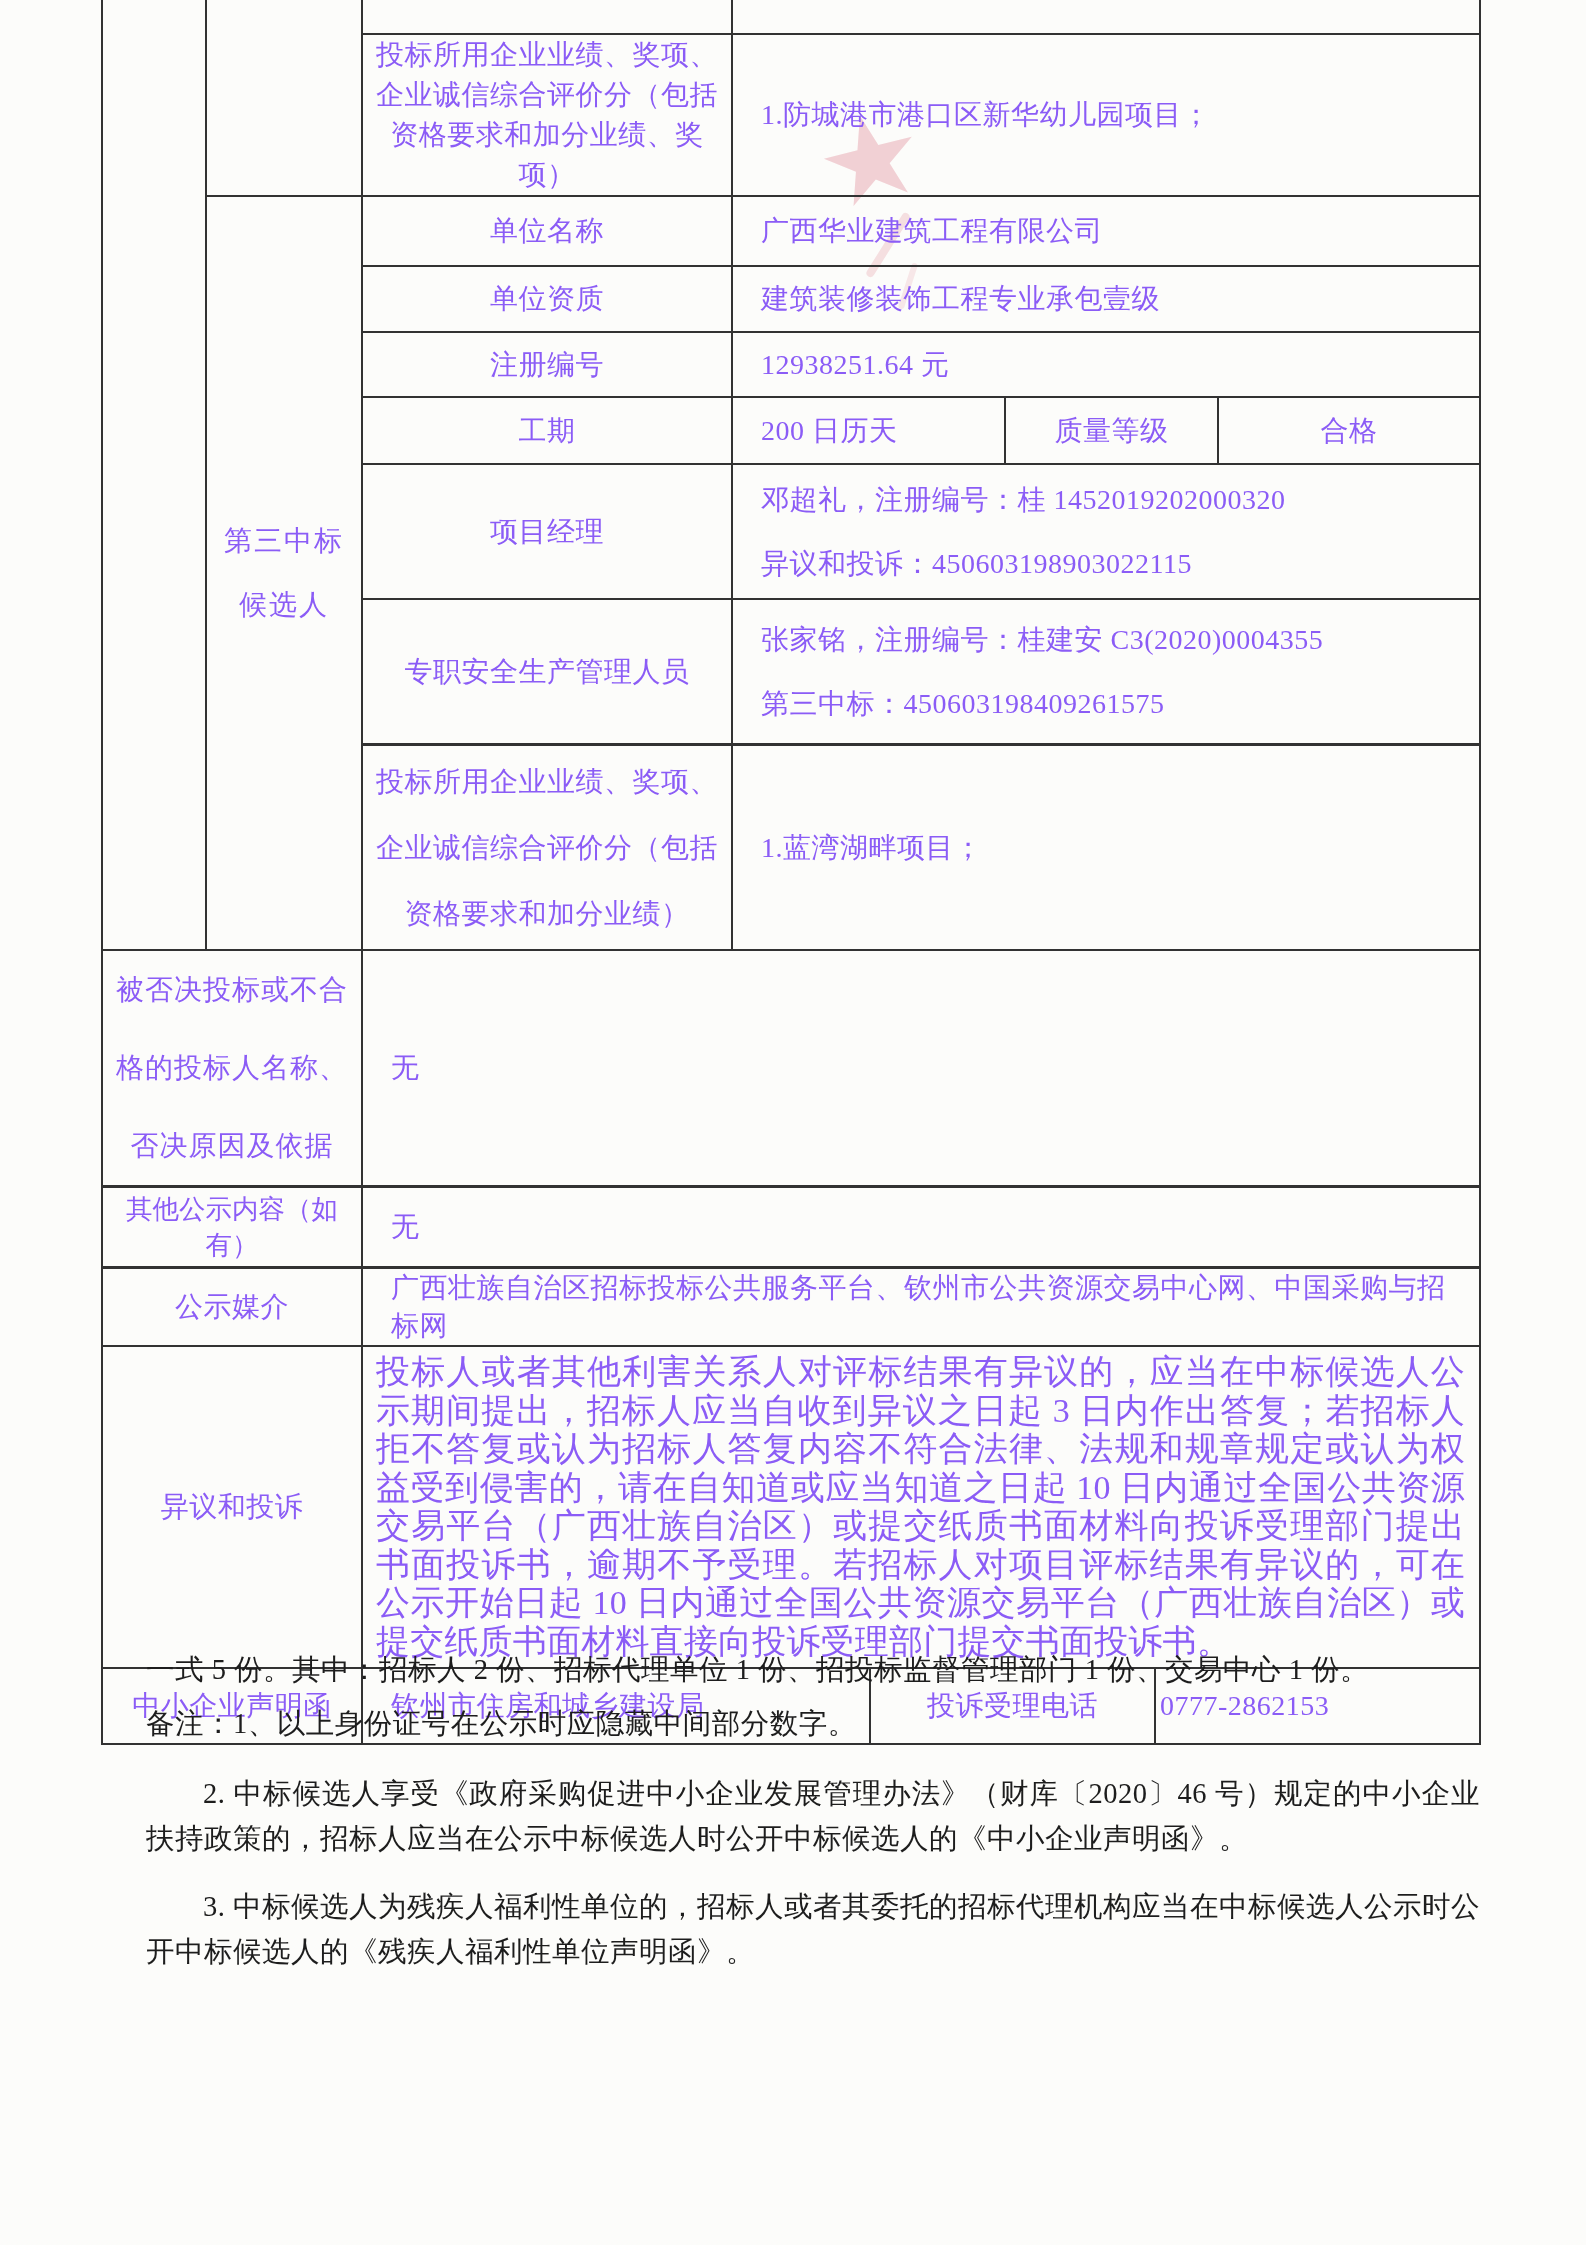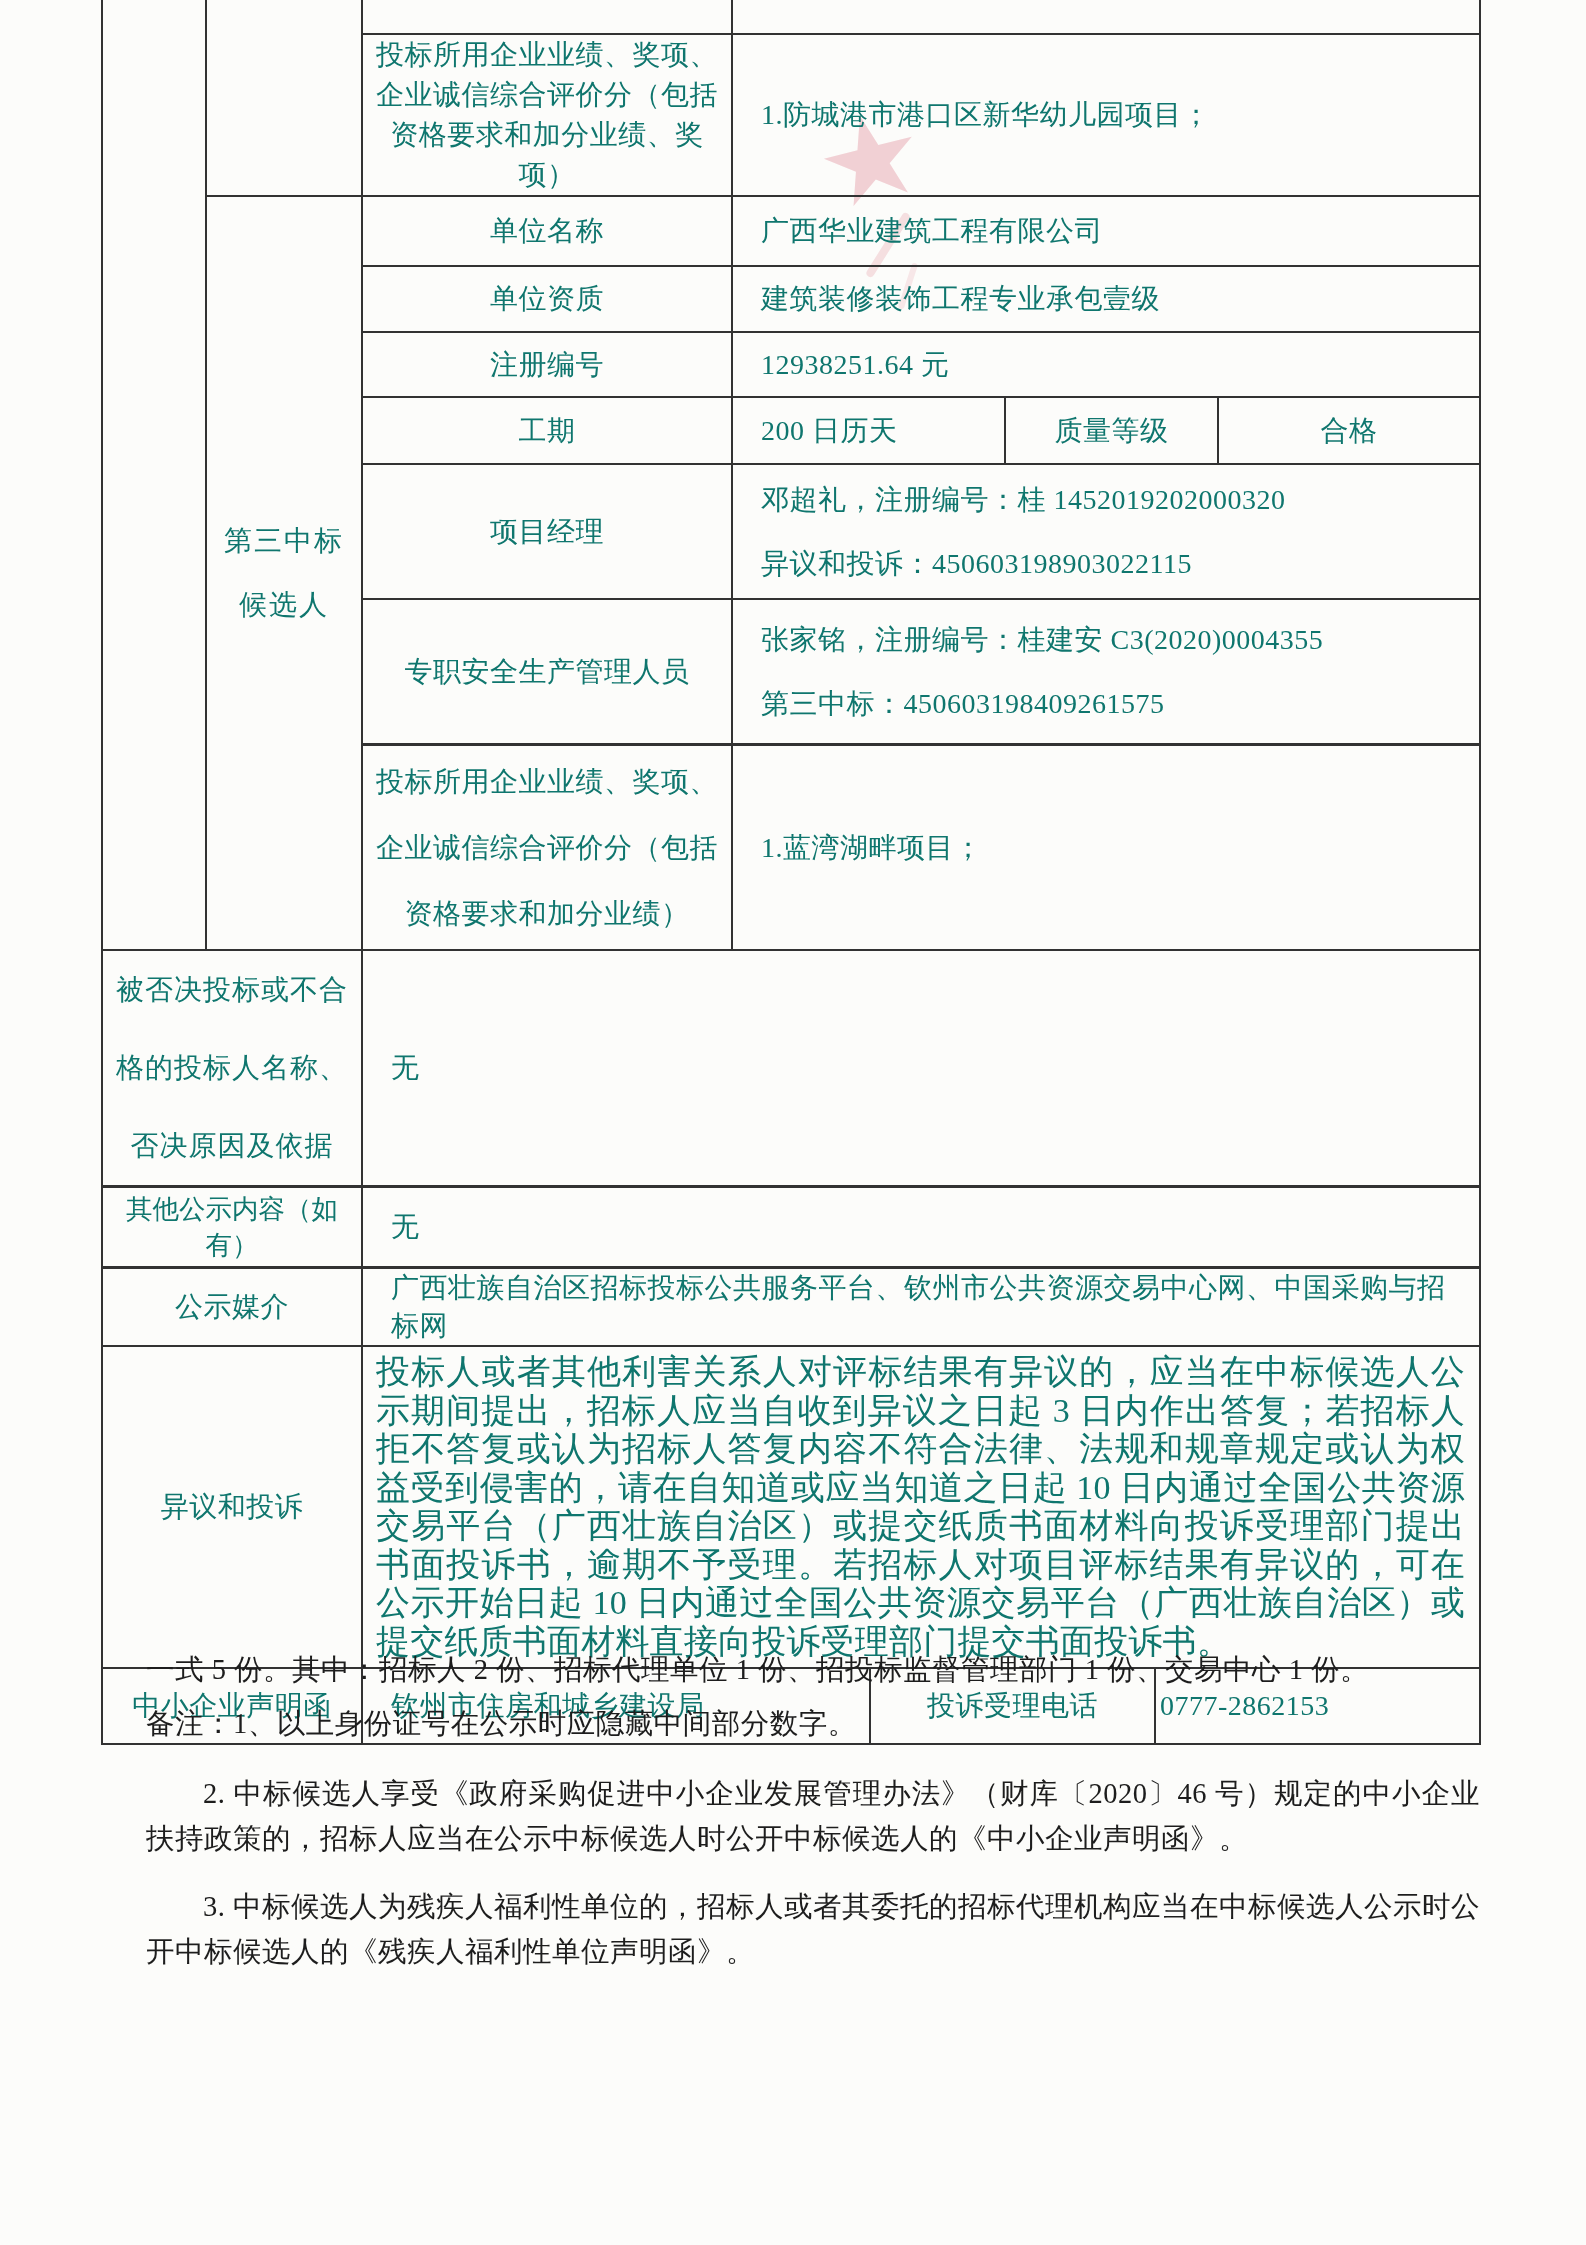--- a/index.html
+++ b/index.html
@@ -16,21 +16,21 @@
   
   table.doc{
     position:absolute;left:101px;top:0;
     width:1378px;
     border-collapse:collapse;
     table-layout:fixed;
   }
   td{
     border:2px solid #323232;
     font-size:28px;
-    color:#0f766e;
+    color:#8b5cf6;
     text-align:center;
     vertical-align:middle;
     padding:0 10px;
     overflow:hidden;
     letter-spacing:0.5px;
   }
   tr.r0 td{height:33px;}
   tr.r1 td{height:116px;}
   tr.r2 td{height:68px;}
   tr.r3 td{height:64px;}

